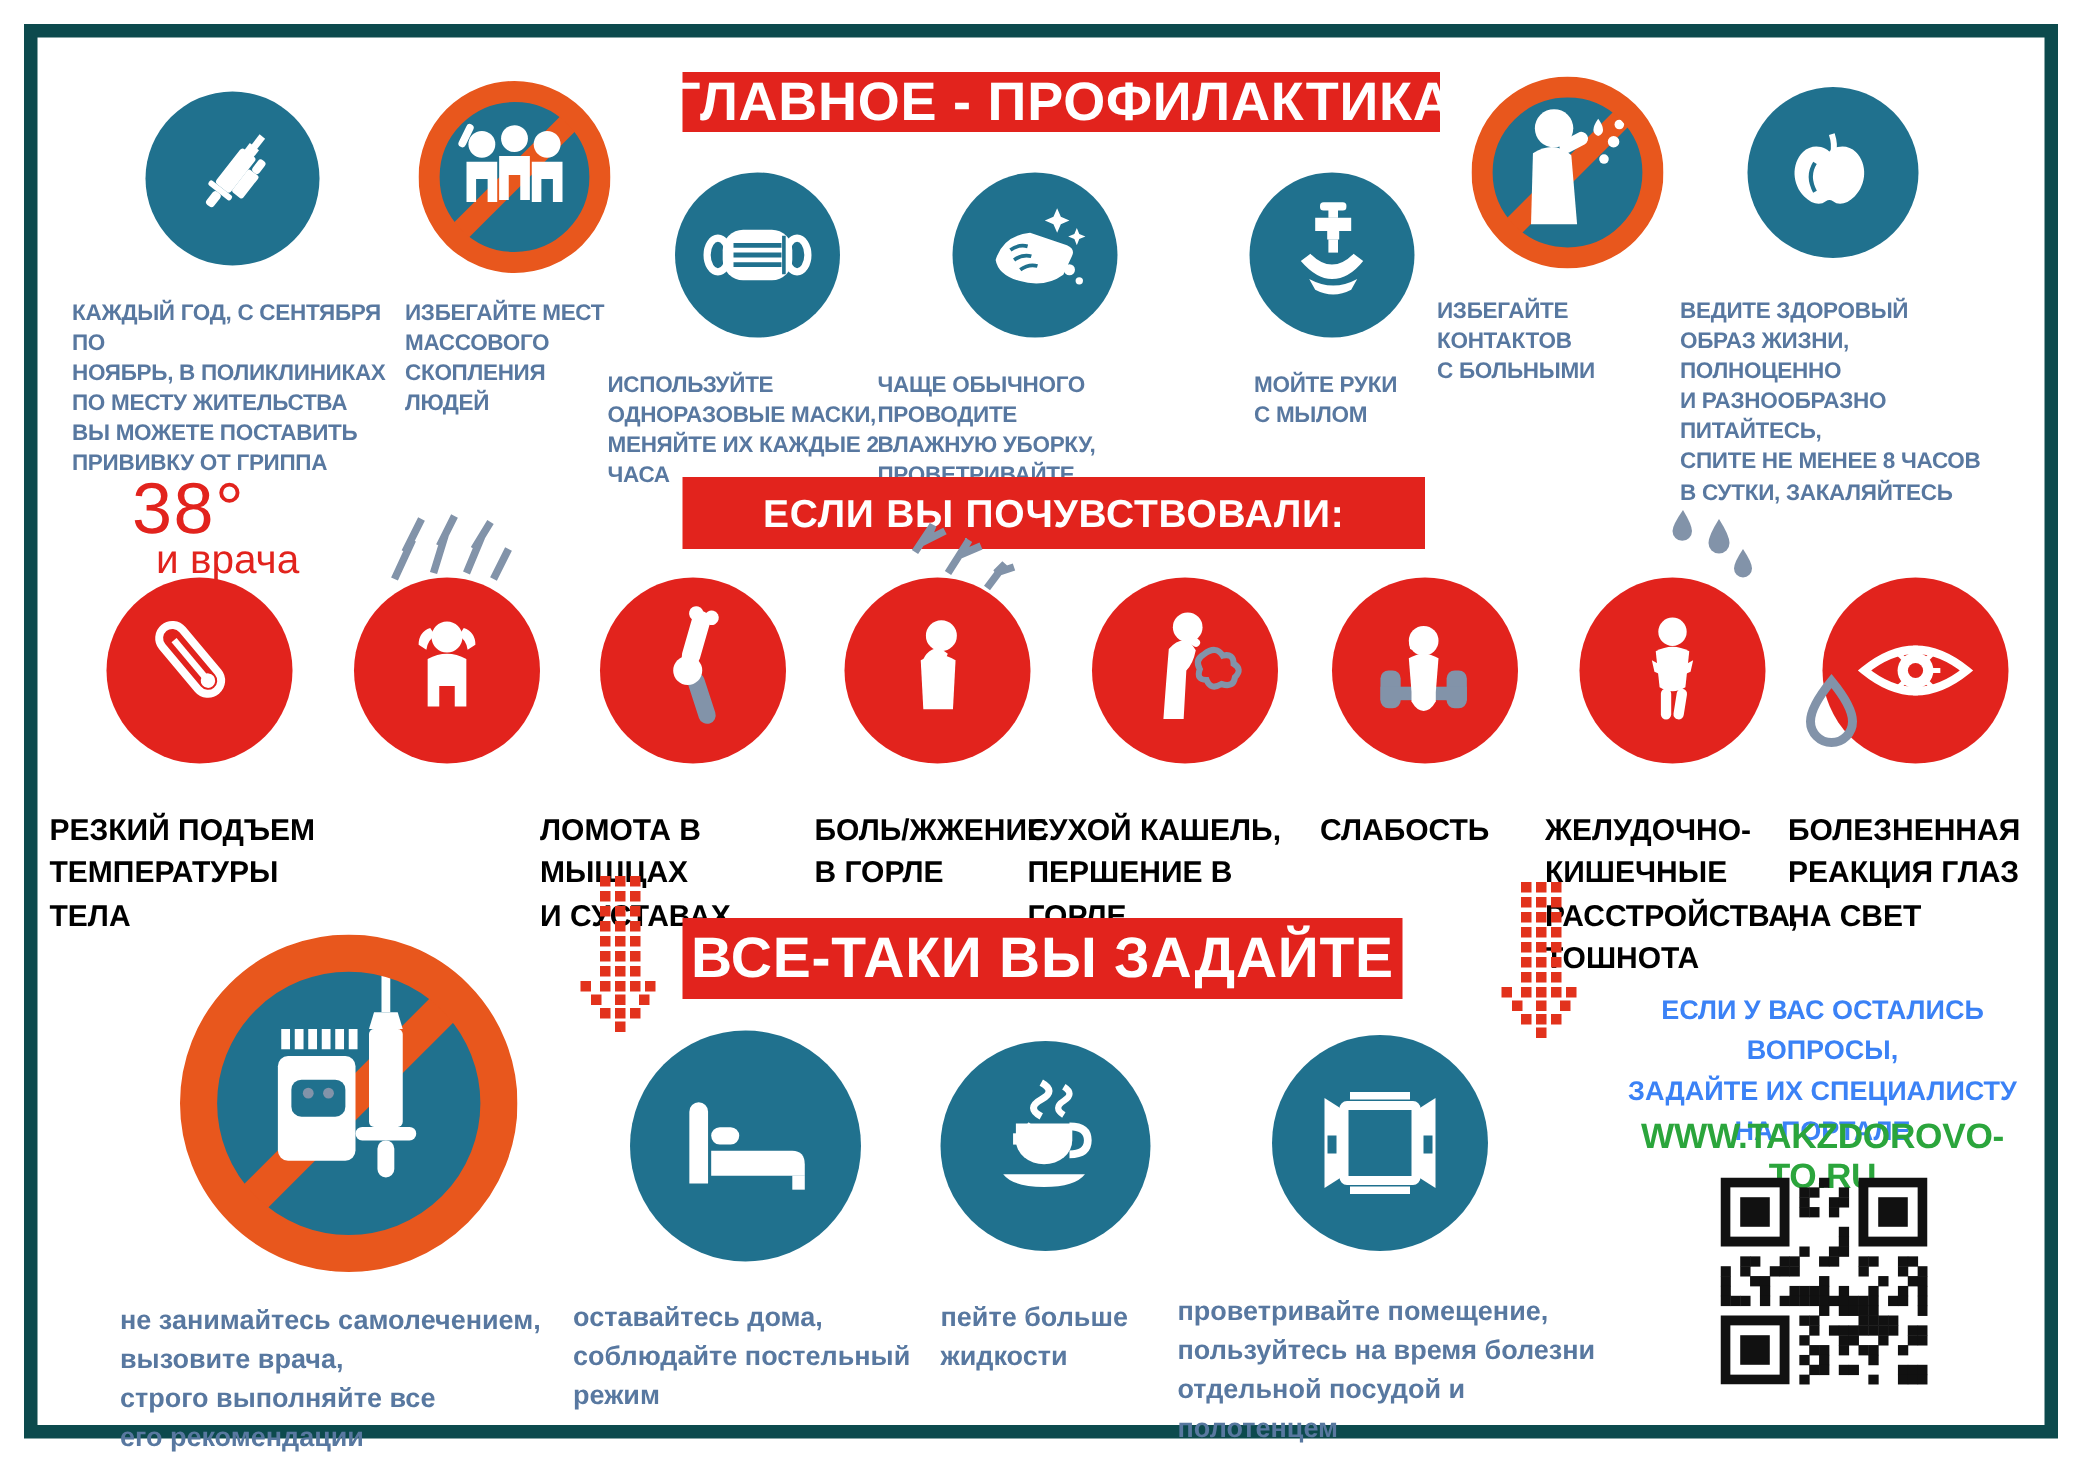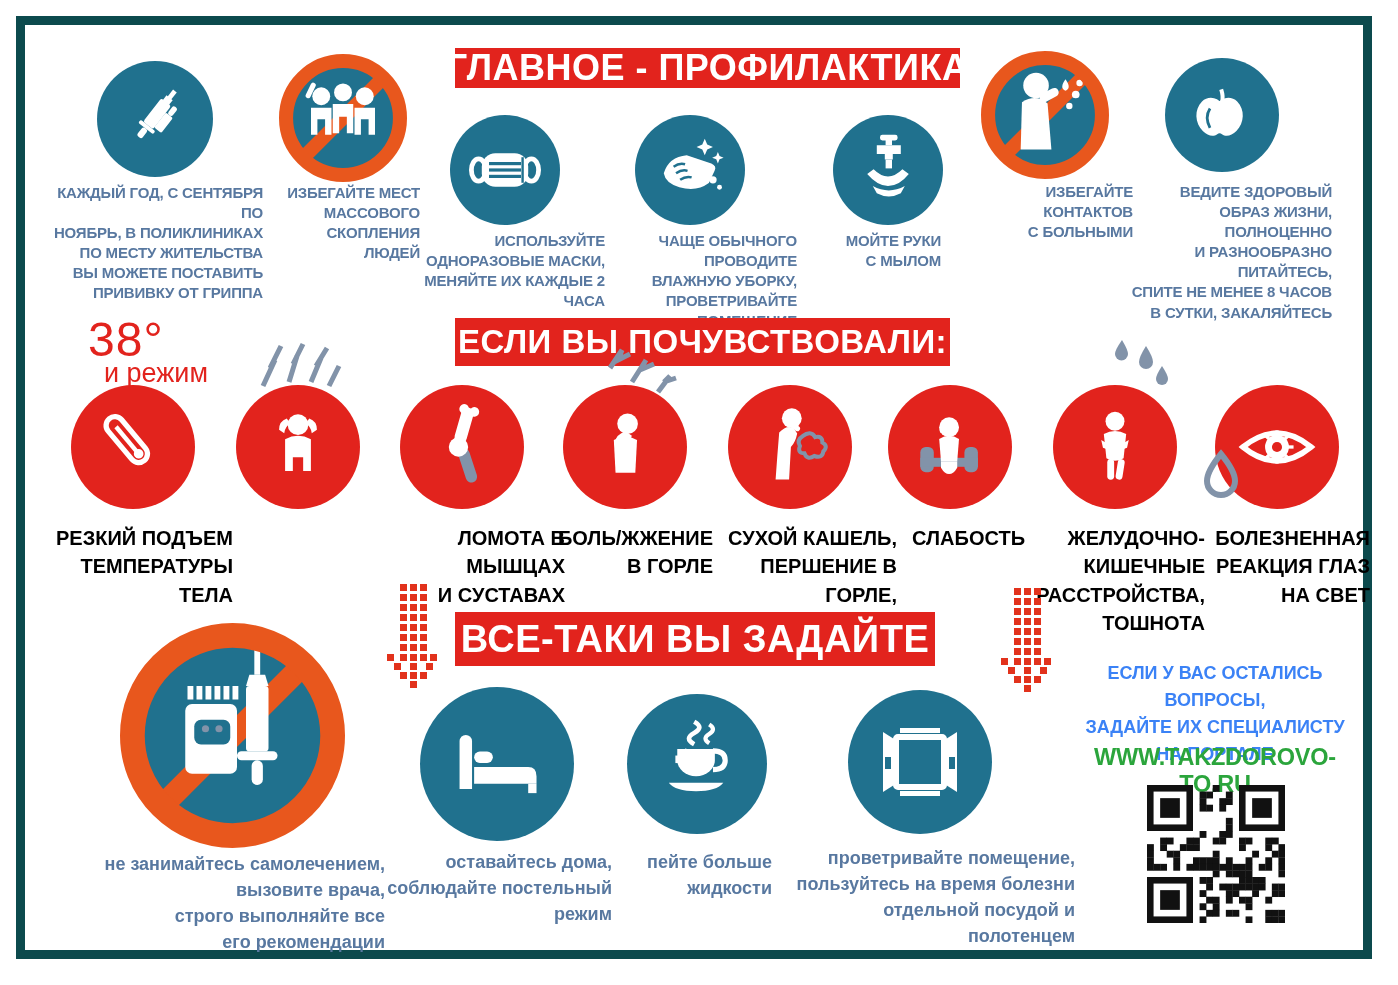--- a/index.html
+++ b/index.html
@@ -4,22 +4,22 @@
 <style>
   html,body{margin:0;padding:0;background:#ffffff;}
   .poster{position:relative;width:1398px;height:985px;background:#ffffff;overflow:hidden;
           font-family:"Liberation Sans",sans-serif;}
   .frame{position:absolute;left:16px;top:16px;width:1356px;height:943px;border:9px solid #0c4a4d;box-sizing:border-box;}
   .banner{position:absolute;background:#e2231d;color:#ffffff;font-weight:bold;
           display:flex;align-items:center;justify-content:center;letter-spacing:.5px;white-space:nowrap;}
   .circ{position:absolute;border-radius:50%;display:flex;align-items:center;justify-content:center;}
   .teal{background:#20718e;}
   .redbg{background:#e2231d;}
-  .cap{position:absolute;font-weight:bold;text-align:right;white-space:pre-line;
-       color:#5878a0;text-transform:uppercase;}
+  .cap{position:absolute;font-weight:bold;text-align:left;white-space:pre-line;
+       color:#5878a0;text-transform:uppercase;margin-top:16px;}
   .cap.top{font-size:15px;line-height:1.34;letter-spacing:-.2px;}
   .cap.sym{color:#000000;font-size:20px;line-height:1.42;}
   .cap.low{text-transform:none;font-size:18px;line-height:1.45;}
   .accent{position:absolute;}
   .note38{position:absolute;left:88px;top:318px;color:#e2231d;font-weight:normal;line-height:.9;}
   .note38 .deg{font-size:48px;letter-spacing:1px;}
   .note38 .qual{font-size:27px;margin-left:16px;display:block;}
   .contact{position:absolute;left:1063px;top:660px;width:304px;text-align:center;color:#3b82f6;
            font-weight:bold;font-size:18px;line-height:1.5;white-space:pre-line;text-transform:uppercase;}
   .url{position:absolute;left:1063px;top:744px;width:304px;text-align:center;color:#2ba53c;
@@ -152,27 +152,27 @@
       <path d="M49 18 q3 9 1 16" stroke="#fff" stroke-width="5" fill="none"></path>
       <path d="M35 42 q-7 11 0 24" stroke="#20718e" stroke-width="3.5" fill="none"></path>
     </svg>
   </div>
   <div class="cap top" style="left:1120px;top:182px;width:212px">ВЕДИТЕ ЗДОРОВЫЙ
 ОБРАЗ ЖИЗНИ, ПОЛНОЦЕННО
 И РАЗНООБРАЗНО ПИТАЙТЕСЬ,
 СПИТЕ НЕ МЕНЕЕ 8 ЧАСОВ
 В СУТКИ, ЗАКАЛЯЙТЕСЬ</div>
 
-  <div class="banner" style="left:455px;top:318px;width:495px;height:48px;font-size:33px">
+  <div class="banner" style="left:455px;top:318px;width:495px;height:48px;font-size:26px">
     <span>ЕСЛИ ВЫ ПОЧУВСТВОВАЛИ:</span>
   </div>
 
   <div class="note38">
     <span class="deg">38°</span>
-    <span class="qual">и режим</span>
+    <span class="qual">и врача</span>
   </div>
 
   <div class="circ redbg" style="left:71px;top:385px;width:124px;height:124px">
     <svg width="88" height="88" viewBox="0 0 100 100">
       <g transform="rotate(-40 50 50)">
         <rect x="40" y="8" width="20" height="62" rx="10" fill="none" stroke="#fff" stroke-width="6"></rect>
         <line x1="50" y1="20" x2="50" y2="56" stroke="#fff" stroke-width="5"></line>
         <circle cx="50" cy="60" r="5.5" fill="#fff"></circle>
       </g>
     </svg>

